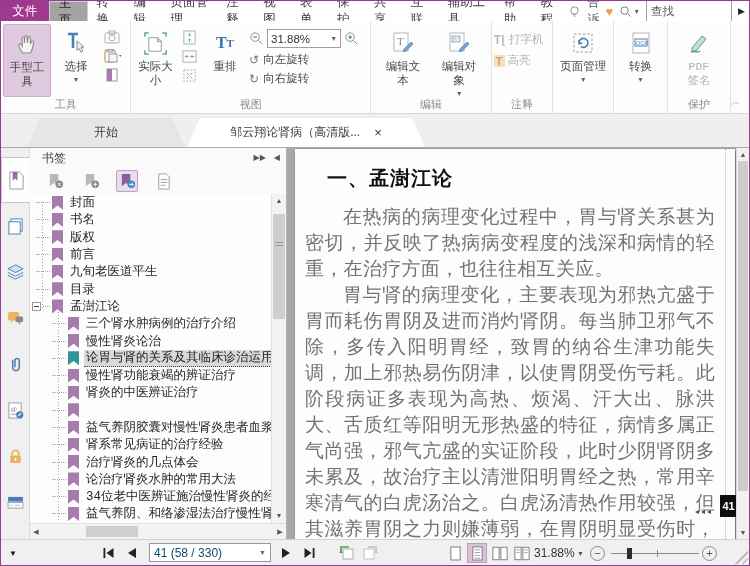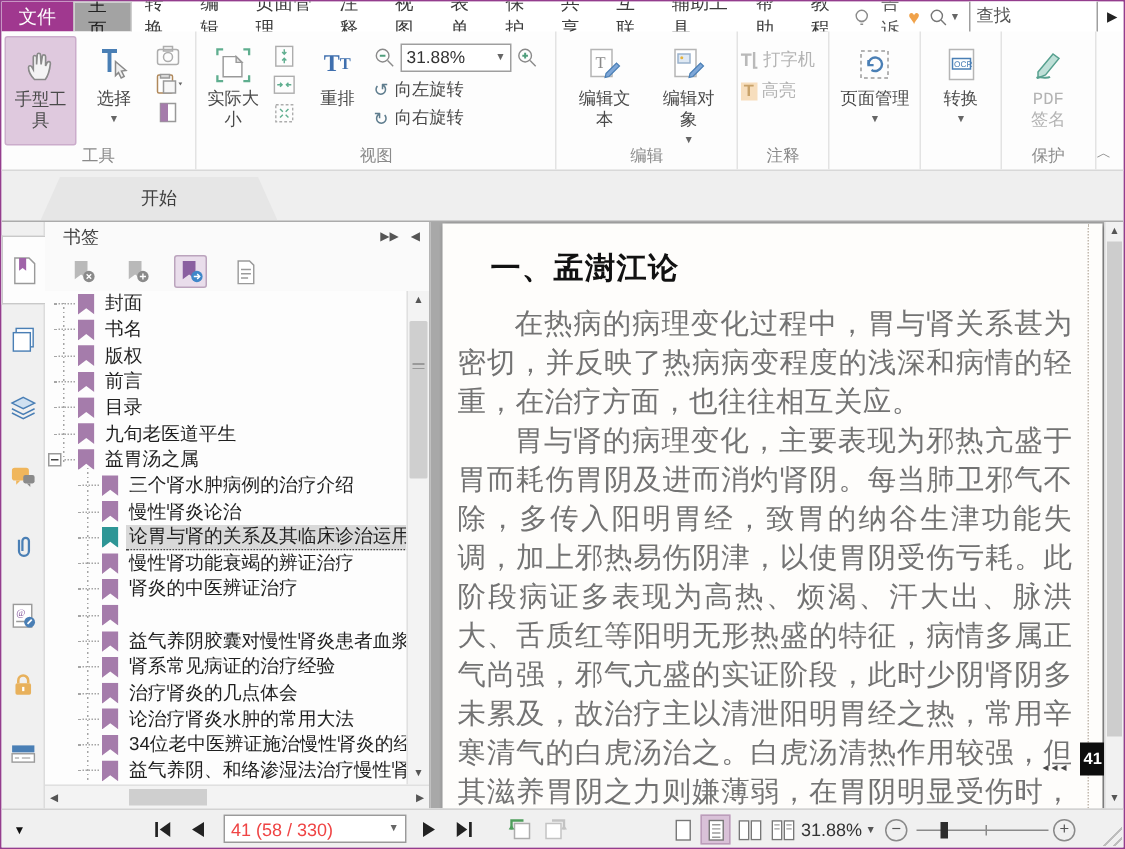--- a/index.html
+++ b/index.html
@@ -96,21 +96,21 @@
   .exp { display:none; width:9px; height:9px; border:1px solid #9a9a9a; background:#fff; flex:none;
          margin-right:2px; position:relative; }
   .exp::after { content:""; position:absolute; left:1px; right:1px; top:3px; border-top:1px solid #444; }
   .bm-row.expander { padding-left:2px; }
   .bm-row.expander .exp { display:inline-block; }
   .bm-row.expander .stub { width:7px; }
   .ribic { width:11px; height:14px; background:#a57cab; flex:none; margin-right:5px;
            clip-path:polygon(0 0,100% 0,100% 100%,50% 70%,0 100%); }
   .bm-row.selected .ribic { background:#2e9696; }
   .bm-row.selected .bm-label { background:#d9d9d9; border-bottom:1px dotted #444; }
-  .bm-label { padding:0 2px; }
+  .bm-label { padding:0 2px;font-family:Liberation Mono, monospace; }
   .sb-vscroll { position:absolute; top:46px; right:0; bottom:16px; width:15px; background:#f3f3f3; border-left:1px solid #e0e0e0; }
   .sb-vthumb { position:absolute; left:1px; right:1px; top:20px; height:105px; background:#cfcfcf; border-radius:1px; }
   .grip { position:absolute; left:3px; right:3px; top:48px; height:6px;
           background-image:repeating-linear-gradient(to bottom,#9a9a9a 0 1px,transparent 1px 3px); }
   .sb-arrow { position:absolute; left:0; right:0; text-align:center; font-size:7px; color:#555; line-height:14px; }
   .sb-hscroll { position:absolute; left:0; right:0; bottom:0; height:16px; background:#f3f3f3; border-top:1px solid #e0e0e0; }
   .sb-hthumb { position:absolute; top:2px; height:11px; left:56px; width:52px; background:#cfcfcf; }
   .h-arrow { position:absolute; top:0; bottom:0; width:12px; font-size:7px; color:#555; display:flex; align-items:center; justify-content:center; }
 
   
@@ -130,21 +130,21 @@
   .v-arrow { position:absolute; left:0; right:0; text-align:center; font-size:7px; color:#555; line-height:13px; }
 
   
   .statusbar { position:absolute; left:0; right:0; bottom:0; height:26px; background:#f0f0f0;
                border-top:1px solid #d2d2d2; font-size:12px; color:#333; }
   .sb-el { position:absolute; top:0; height:26px; display:flex; align-items:center; }
   .panel-menu { left:8px; font-size:8px; color:#111; }
   .nav-first { left:102px; } .nav-prev { left:127px; } .nav-next { left:281px; } .nav-last { left:303px; }
   .pagebox { left:148px; width:122px; height:19px; top:3px; border:1px solid #9a9a9a; background:#fff;
              display:flex; align-items:center; padding:0 4px; justify-content:space-between; }
-  .pagebox input { border:none; outline:none; width:100px; font-size:12px; color:#ef4444; font-family:inherit; background:transparent; }
+  .pagebox input { border:none; outline:none; width:100px; font-size:12px; color:#0c4a6e; font-family:inherit; background:transparent; }
   .hist1 { left:338px; } .hist2 { left:361px; }
   .lay { top:3px; width:20px; height:20px; justify-content:center; }
   .lay1 { left:444px; } .lay2 { left:466px; background:#d9c1d8; border:1px solid #bb9dba; }
   .lay3 { left:489px; } .lay4 { left:511px; }
   .zoom-label { left:533px; } .zoom-caret { left:576px; font-size:7px; color:#555; }
   .zminus { left:589px; } .zplus { left:701px; }
   .zcirc { width:15px; height:15px; border:1px solid #8a8a8a; border-radius:50%; display:flex;
            align-items:center; justify-content:center; font-size:11px; color:#555; line-height:0; }
   .ztrack { position:absolute; left:610px; top:13px; width:88px; height:1px; background:#8a8a8a; }
   .ztick { position:absolute; left:46px; top:-3px; width:1px; height:7px; background:#8a8a8a; }
@@ -448,20 +448,24 @@
   </div>
 
   <div class="collapse-zone">
     <span class="chev">︿</span>
   </div>
 </div>
 
 <div class="tabbar">
   <div class="doctab start">
     <span>开始</span>
+  </div>
+  <div class="doctab active">
+    <span>邹云翔论肾病（高清版...</span>
+    <span class="tab-close">×</span>
   </div>
 </div>
 
 <div class="main">
 
   <div class="navstrip">
     <div class="nav-item active">
       <svg viewBox="0 0 18 20" width="17" height="19">
           <path d="M2 1h10l4 4v14H2z" fill="#fff" stroke="#9a9a9a"></path>
           <path d="M5 1h5v9l-2.5-2L5 10z" fill="#a064a8"></path>
@@ -584,35 +588,35 @@
 
           <span class="stub"></span>
           <span class="ribic"></span>
           <span class="bm-label">前言</span>
         </div>
 
         <div class="bm-row lvl0">
 
           <span class="stub"></span>
           <span class="ribic"></span>
+          <span class="bm-label">九旬老医道平生</span>
+        </div>
+
+        <div class="bm-row lvl0">
+
+          <span class="stub"></span>
+          <span class="ribic"></span>
           <span class="bm-label">目录</span>
-        </div>
-
-        <div class="bm-row lvl0">
-
-          <span class="stub"></span>
-          <span class="ribic"></span>
-          <span class="bm-label">九旬老医道平生</span>
         </div>
 
         <div class="bm-row expander lvl0">
           <span class="exp"></span>
           <span class="stub"></span>
           <span class="ribic"></span>
-          <span class="bm-label">益胃汤之属</span>
+          <span class="bm-label">孟澍江论</span>
         </div>
 
         <div class="bm-row lvl1">
 
           <span class="stub"></span>
           <span class="ribic"></span>
           <span class="bm-label">三个肾水肿病例的治疗介绍</span>
         </div>
 
         <div class="bm-row lvl1">

